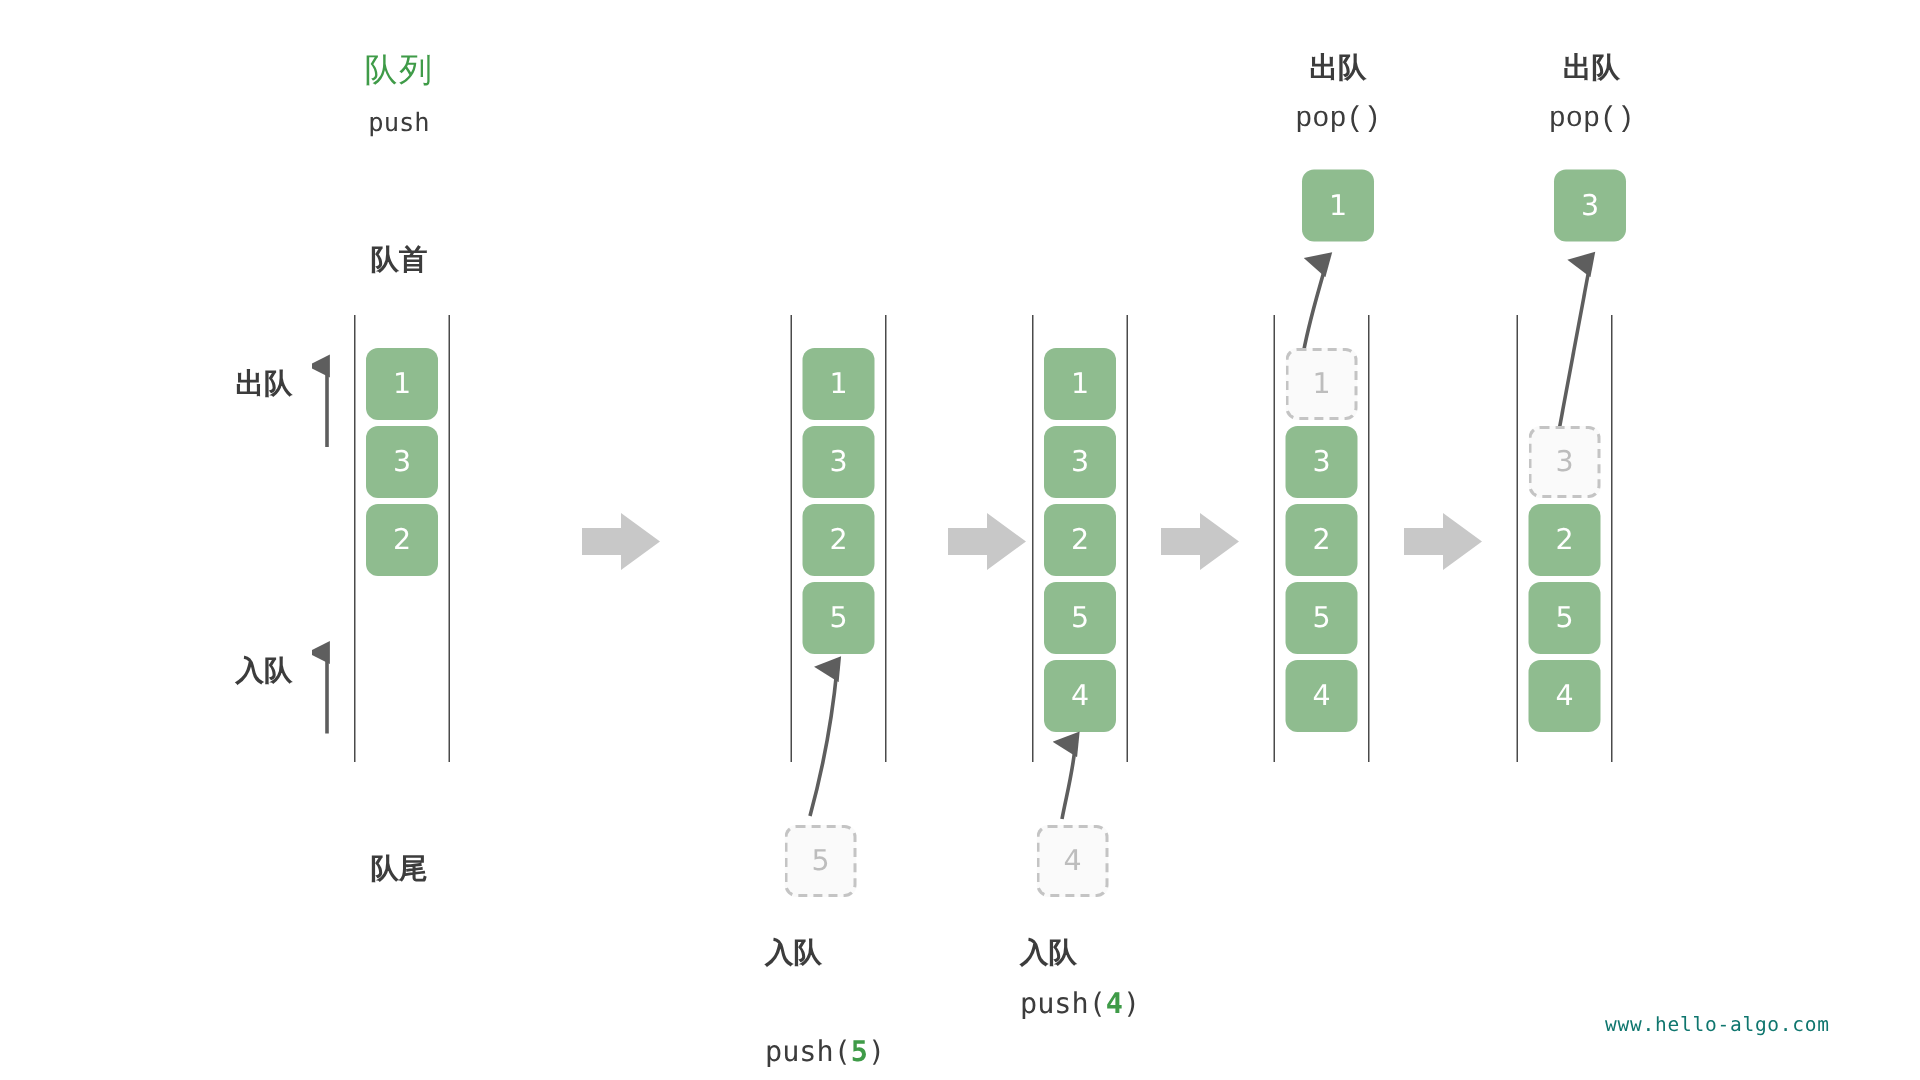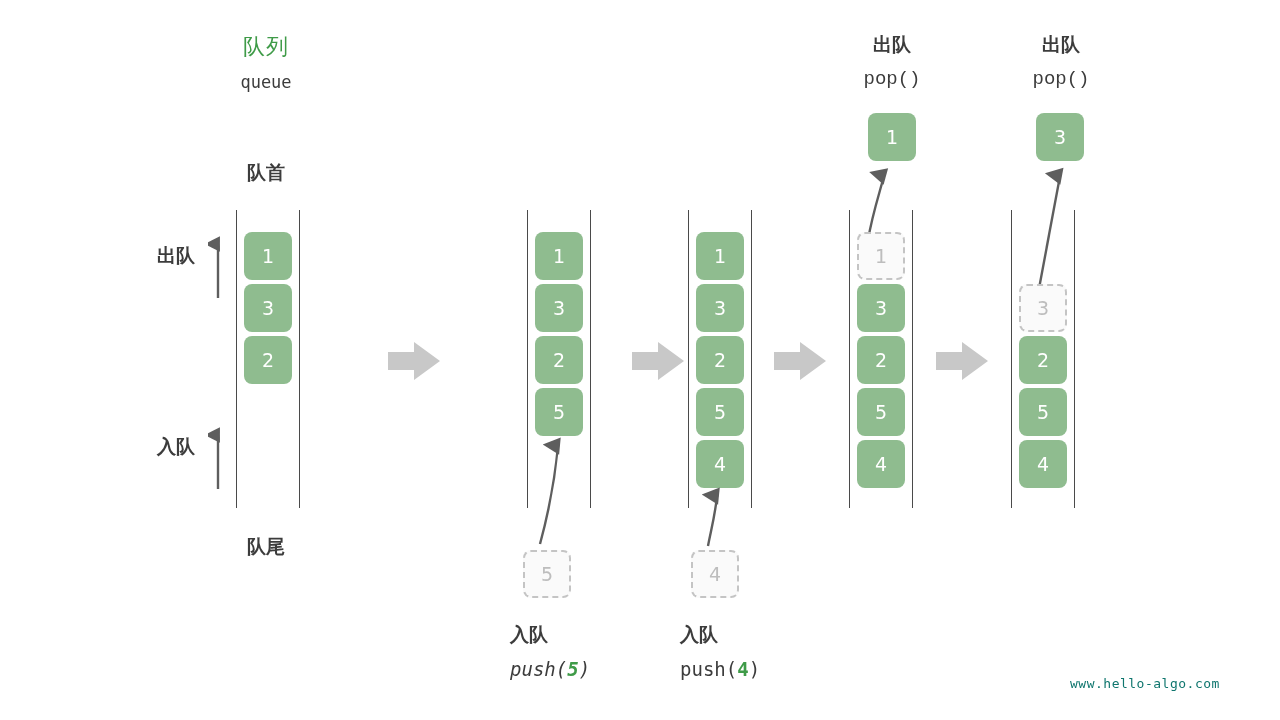--- a/index.html
+++ b/index.html
@@ -104,24 +104,24 @@
     width: 1px;
     background: #4a4a4a;
   }
 </style>
 </head>
 <body>
 
 <div id="stage">
 
   <div class="abs title-cn" style="left:206px; top:32px; width:120px;">队列</div>
-  <div class="abs title-en" style="left:206px; top:72px; width:120px;">queue</div>
+  <div class="abs title-en" style="left:206px; top:72px; width:120px;">push</div>
 
   <div class="abs side-label" style="left:206px; top:160px; width:120px;">队首</div>
-  <div class="abs side-label" style="left:206px; top:534px; width:120px;">队尾</div>
+  <div class="abs side-label" style="left:206px; top:566px; width:120px;">队尾</div>
 
   <div class="abs side-label" style="left:148px; top:243px; width:56px;">出队</div>
   <svg class="abs" style="left:208px; top:236px;" width="20" height="64">
     <defs>
       <marker id="mk-up" markerWidth="7" markerHeight="7" refX="3.2" refY="5.6" orient="auto">
         <path d="M3.2,0 L6.4,6.4 L0,6.4 Z" fill="#5e5e5e"></path>
       </marker>
     </defs>
     <line x1="10" y1="62" x2="10" y2="8" stroke="#5e5e5e" stroke-width="2.4" marker-end="url(#mk-up)"></line>
   </svg>
@@ -154,21 +154,21 @@
   <svg class="abs" style="left:520px; top:430px;" width="60" height="120">
     <defs>
       <marker id="mk-flow1" markerWidth="8" markerHeight="8" refX="3.6" refY="6.4" orient="auto">
         <path d="M3.6,0 L7.2,7.2 L0,7.2 Z" fill="#5e5e5e"></path>
       </marker>
     </defs>
     <path d="M20,114 C26,92 34,58 38,16" stroke="#5e5e5e" stroke-width="2.4" fill="none" marker-end="url(#mk-flow1)"></path>
   </svg>
 
   <div class="abs op-foot-cn" style="left:510px; top:622px;">入队</div>
-  <div class="abs op-foot-en" style="left:510px; top:658px;font-style:italic;"><span>push(</span><span class="arg">5</span><span>)</span></div>
+  <div class="abs op-foot-en" style="left:510px; top:690px;"><span>push(</span><span class="arg">5</span><span>)</span></div>
 
   <svg class="abs" style="left:632px; top:340px;" width="54" height="42">
     <path d="M0,12 L26,12 L26,2 L52,21 L26,40 L26,30 L0,30 Z" fill="#c8c8c8"></path>
   </svg>
 
   <div class="abs rail" style="left:688px; top:210px; height:298px;"></div>
   <div class="abs rail" style="left:751px; top:210px; height:298px;"></div>
 
   <div class="abs cell filled" style="left:696px; top:232px;">1</div>
   <div class="abs cell filled" style="left:696px; top:284px;">3</div>

